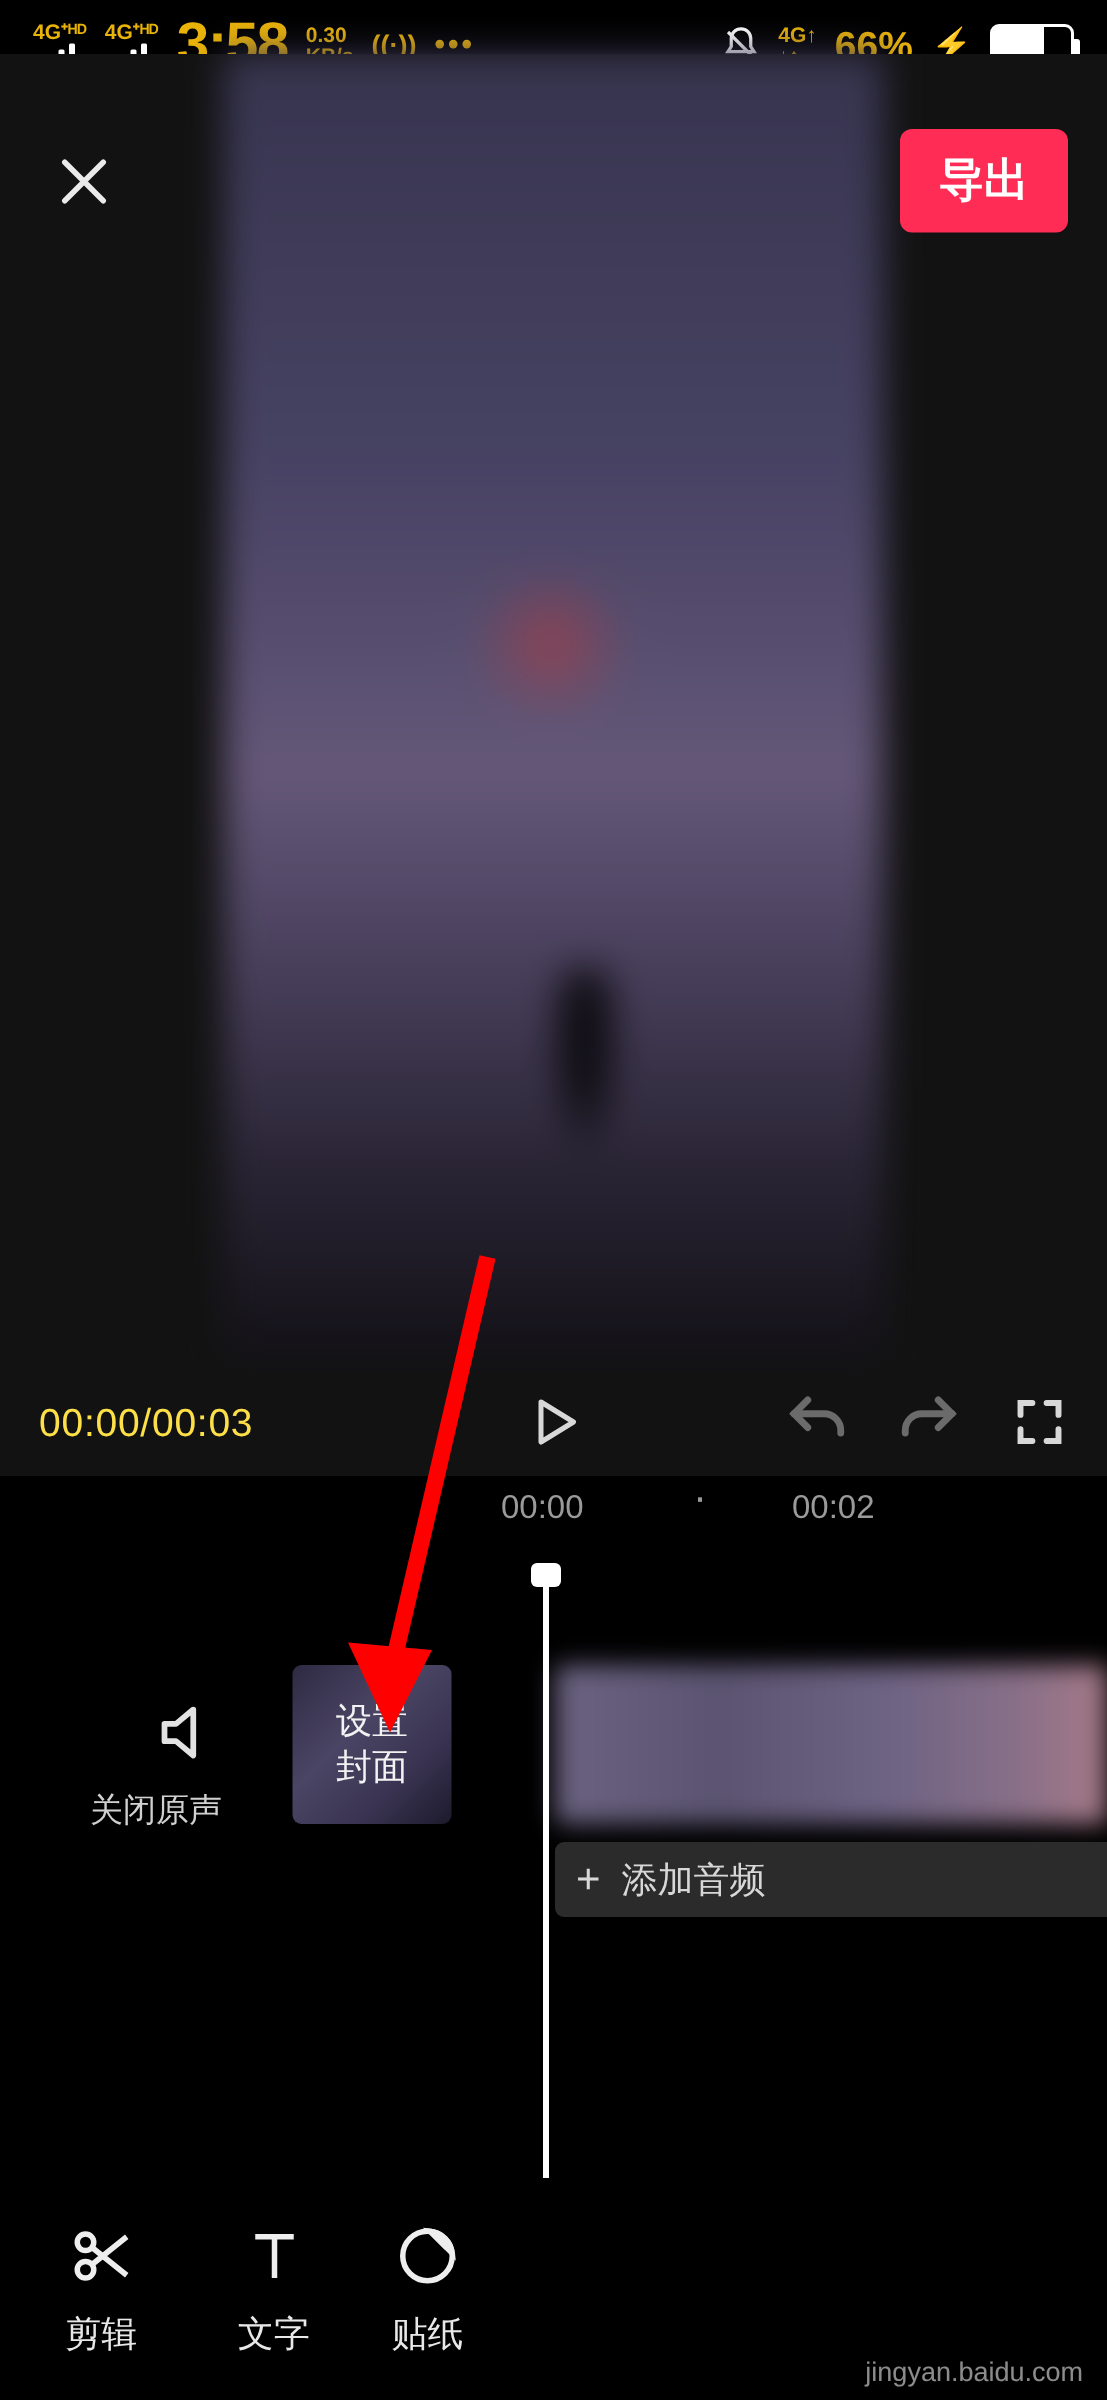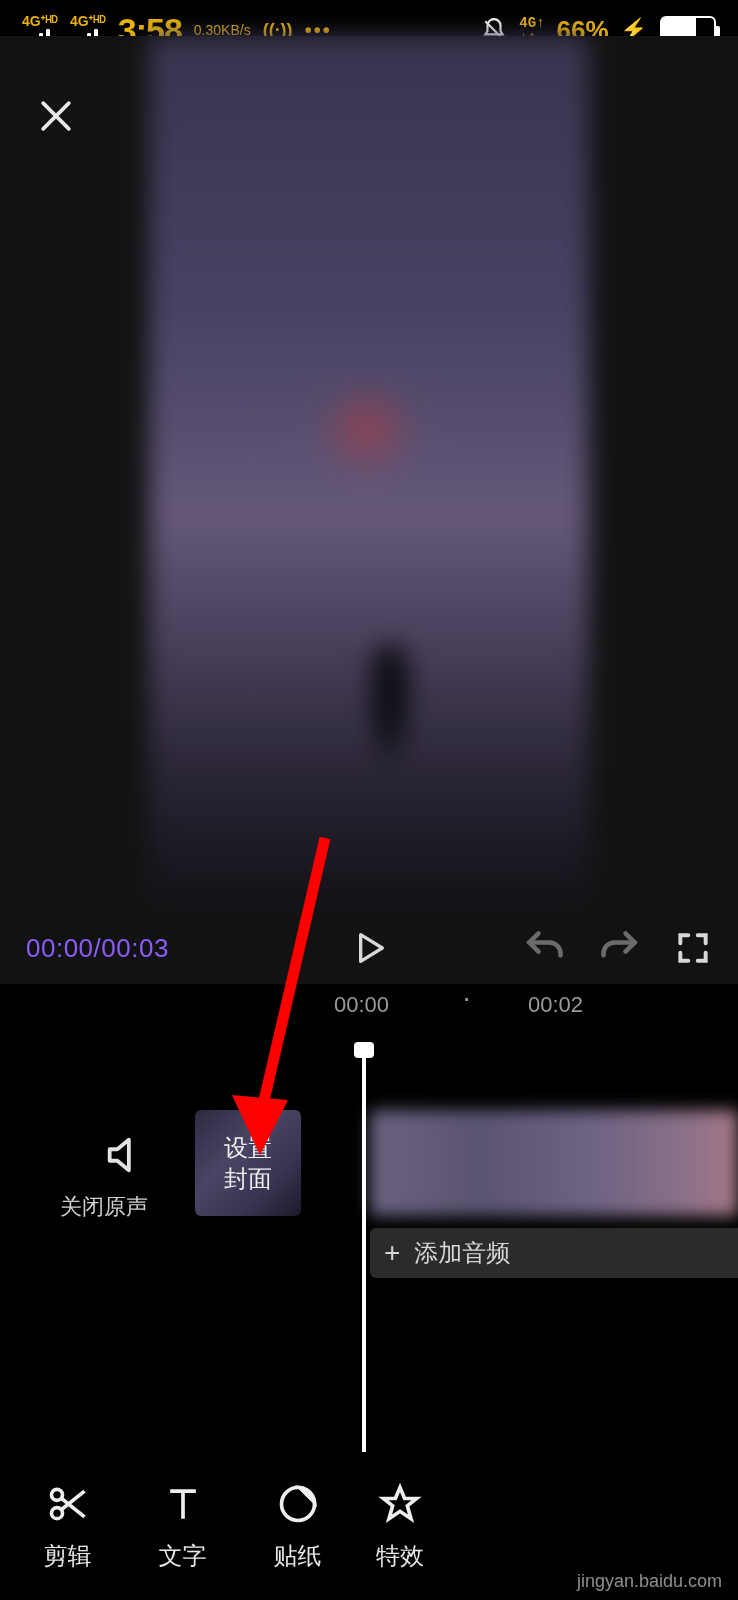--- a/index.html
+++ b/index.html
@@ -25,26 +25,26 @@
   }
   .status-left, .status-right { display: flex; align-items: center; gap: 12px; }
   .sig { display: flex; flex-direction: column; align-items: center; line-height: 1; }
   .sig-top { font-size: 14px; font-weight: 700; }
   .sig-bars { width: 30px; height: 16px; position: relative; margin-top: 2px; }
   .sig-bars span { position: absolute; bottom: 0; width: 4px; background: #fff; border-radius: 1px; }
   .sig-bars span:nth-child(1){left:0;height:5px;}
   .sig-bars span:nth-child(2){left:7px;height:9px;}
   .sig-bars span:nth-child(3){left:14px;height:13px;}
   .sig-bars span:nth-child(4){left:21px;height:17px;}
-  .clock { font-size: 34px; font-weight: 600; letter-spacing: -1px; }
-  .netspeed { display: flex; font-size: 14px; line-height: 1; font-weight: 400; }
+  .clock { font-size: 39px; font-weight: 600; letter-spacing: -1px; }
+  .netspeed { display: flex; flex-direction: column; font-size: 14px; line-height: 1; font-weight: 700; }
   .wifi-ico { font-size: 18px; font-weight: 700; }
   .dots { font-size: 20px; letter-spacing: 2px; font-weight: 700; }
   .bell { position: relative; width: 26px; height: 26px; }
-  .net2 { display: flex; flex-direction: column; font-size: 14px; line-height: 1; font-weight: 700; font-family: Liberation Mono, monospace; }
+  .net2 { display: flex; flex-direction: column; font-size: 14px; line-height: 1; font-weight: 700; }
   .batpct { font-size: 26px; font-weight: 700; }
   .bolt { font-size: 22px; }
   .battery { width: 56px; height: 28px; border: 2.5px solid #fff; border-radius: 6px; position: relative; display: flex; align-items: center; }
   .battery::after { content: ""; position: absolute; right: -6px; top: 8px; width: 4px; height: 12px; background: #fff; border-radius: 0 2px 2px 0; }
   .battery-fill { height: 100%; background: #fff; border-radius: 3px 0 0 3px; width: 66%; }
 
   
   .top-bar {
     display: flex;
     align-items: center;
@@ -125,21 +125,21 @@
     top: 912px;
     left: 0;
     right: 0;
     height: 72px;
     background: #121212;
     display: flex;
     align-items: center;
     padding: 0 26px;
     color: #c7c7c7;
   }
-  .time-display { font-size: 26px; color: #8b5cf6; letter-spacing: 0.5px; }
+  .time-display { font-size: 26px; color: #fde047; letter-spacing: 0.5px; }
   .play-btn {
     position: absolute;
     left: 50%;
     transform: translateX(-50%);
     cursor: pointer;
   }
   .right-controls {
     margin-left: auto;
     display: flex;
     align-items: center;
@@ -354,20 +354,21 @@
 <div class="preview-area">
   <div class="preview-video"></div>
 </div>
 
 <div class="top-bar">
   <div class="close-btn">
     <svg viewBox="0 0 24 24" width="44" height="44" stroke="#eaeaea" stroke-width="2" fill="none" stroke-linecap="round">
       <path d="M5 5l14 14M19 5L5 19"></path>
     </svg>
   </div>
+  <div class="export-btn">导出</div>
 </div>
 
 <div class="playback-bar">
   <div class="time-display">
     <span>00:00</span>/<span>00:03</span>
   </div>
   <div class="play-btn ctrl-ico">
     <svg viewBox="0 0 24 24" width="40" height="40" fill="none" stroke="#d8d8d8" stroke-width="2" stroke-linejoin="round">
       <path d="M7 4l13 8-13 8V4z"></path>
     </svg>
@@ -458,25 +459,17 @@
   <div class="tool">
     <div class="ico">
       <svg viewBox="0 0 24 24" width="44" height="44" fill="none" stroke="#eee" stroke-width="2">
         <circle cx="12" cy="12" r="9"></circle>
           <path d="M13 3a9 9 0 018 8l-8-8z" fill="#eee" fill-opacity="0"></path>
         <path d="M19 9l-6-6"></path>
       </svg>
     </div>
     <div>贴纸</div>
   </div>
-  <div class="tool">
-    <div class="ico">
-      <svg viewBox="0 0 24 24" width="44" height="44" fill="none" stroke="#eee" stroke-width="2">
-        <path d="M12 3l2.5 6H21l-5 4 2 7-6-4-6 4 2-7-5-4h6.5L12 3z"></path>
-      </svg>
-    </div>
-    <div>特效</div>
-  </div>
 </div>
 
 <div class="watermark">
   <div class="wm2">jingyan.baidu.com</div>
 </div>
 
 </body></html>

